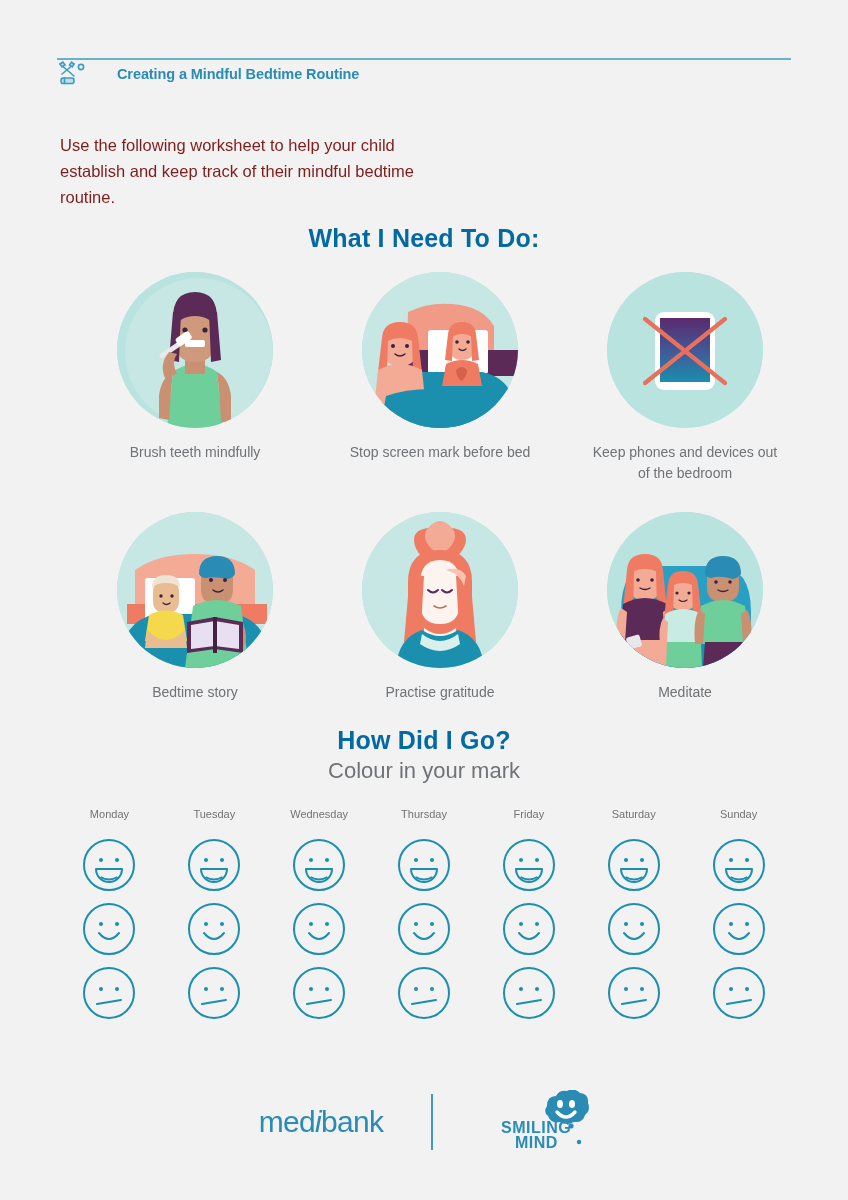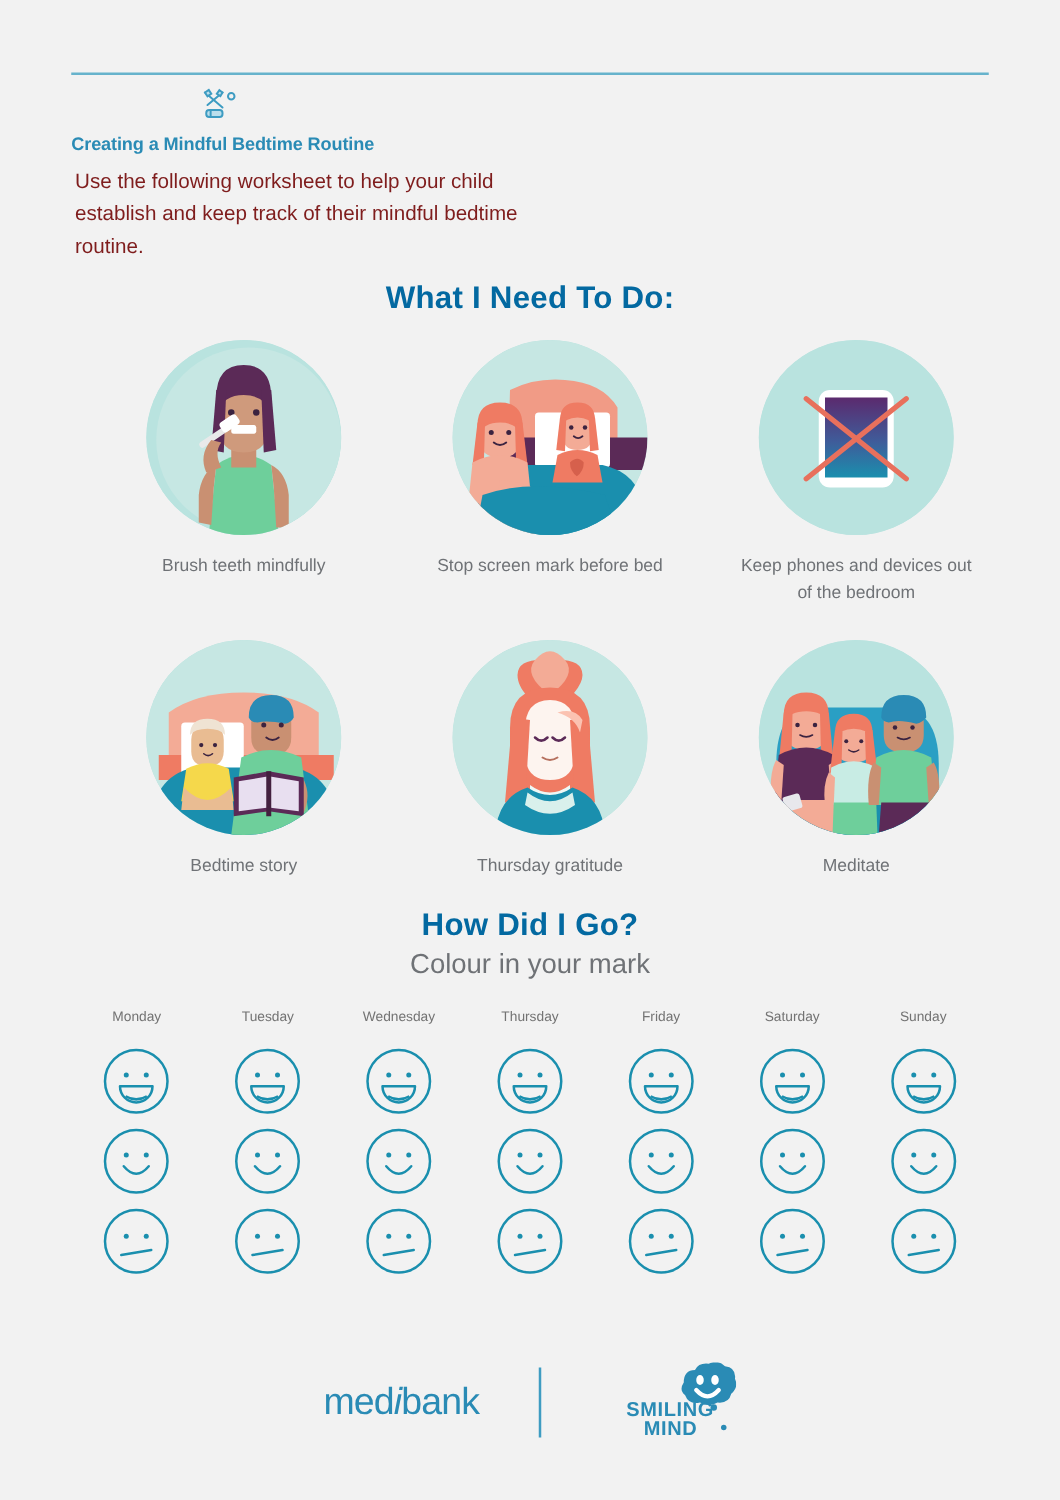--- a/index.html
+++ b/index.html
@@ -25,25 +25,24 @@
   
   .top-rule {
     position: absolute;
     left: 57px; top: 58px;
     width: 734px;
     height: 2px;
     background: #67b3cc;
   }
   .header-row {
     position: absolute;
-    left: 57px; top: 70px;
+    left: 57px; top: 60px;
     display: flex;
     align-items: center;
-    gap: 10px;
-    flex-direction: column;
+    gap: 26px;
   }
   .header-icon {
     width: 34px;
     height: 28px;
     display: block;
   }
   .header-title {
     font-size: 14.5px;
     font-weight: bold;
     color: #2a8bb5;
@@ -356,21 +355,21 @@
             <path d="M108 62 l6 68 l-16 2 l-4 -68 z" fill="#ef7b63"></path>
             <path d="M84 58 q14 4 18 16 l2 -10 q-6 -10 -20 -6 z" fill="#fbc2b1"></path>
             <path d="M66 78 q5 5 10 0" stroke="#5b2a57" stroke-width="2" fill="none" stroke-linecap="round"></path>
             <path d="M80 78 q5 5 10 0" stroke="#5b2a57" stroke-width="2" fill="none" stroke-linecap="round"></path>
             <path d="M72 94 q6 4 12 0" stroke="#b5705e" stroke-width="1.6" fill="none" stroke-linecap="round"></path>
             <path d="M62 116 q16 12 32 0 l0 12 l-32 0 z" fill="#eef8f5"></path>
             <path d="M34 156 q2 -30 26 -38 q18 12 36 0 q24 8 26 38 z" fill="#1a8fae"></path>
             <path d="M60 122 q18 14 36 0 l2 10 q-20 14 -40 0 z" fill="#d9f0ec"></path>
           </svg>
         </div>
-        <div class="act-label">Thursday gratitude</div>
+        <div class="act-label">Practise gratitude</div>
       </div>
 
       <div class="act">
         <div class="act-circle">
           <svg width="156" height="156" viewBox="0 0 156 156">
             <circle cx="78" cy="78" r="78" fill="#b9e3df"></circle>
             <path d="M14 100 q0 -46 30 -46 l66 0 q34 0 34 46 l0 56 l-130 0 z" fill="#2a9fc4"></path>
             <path d="M0 130 l156 0 l0 26 l-156 0 z" fill="#1a8fae"></path>
 
             <g>

